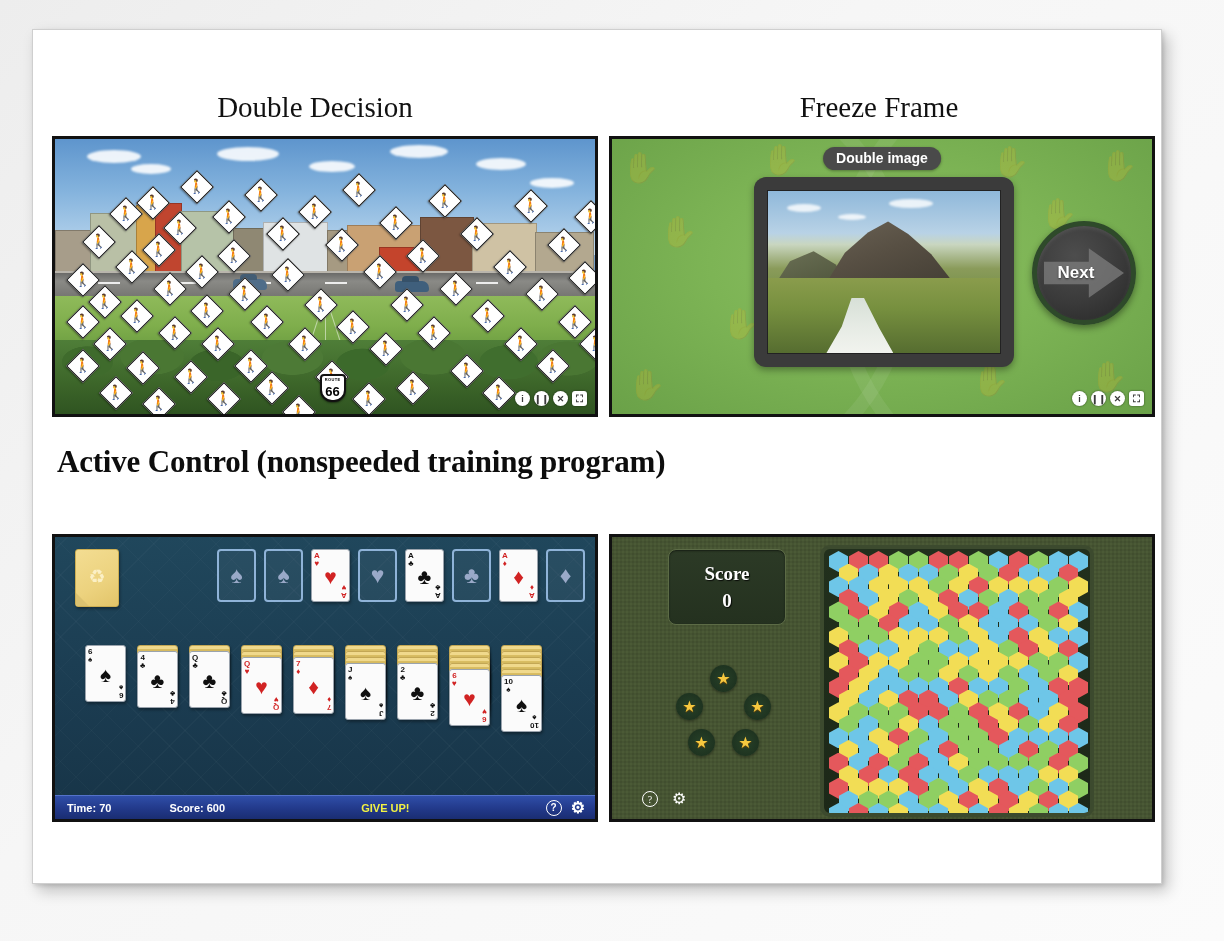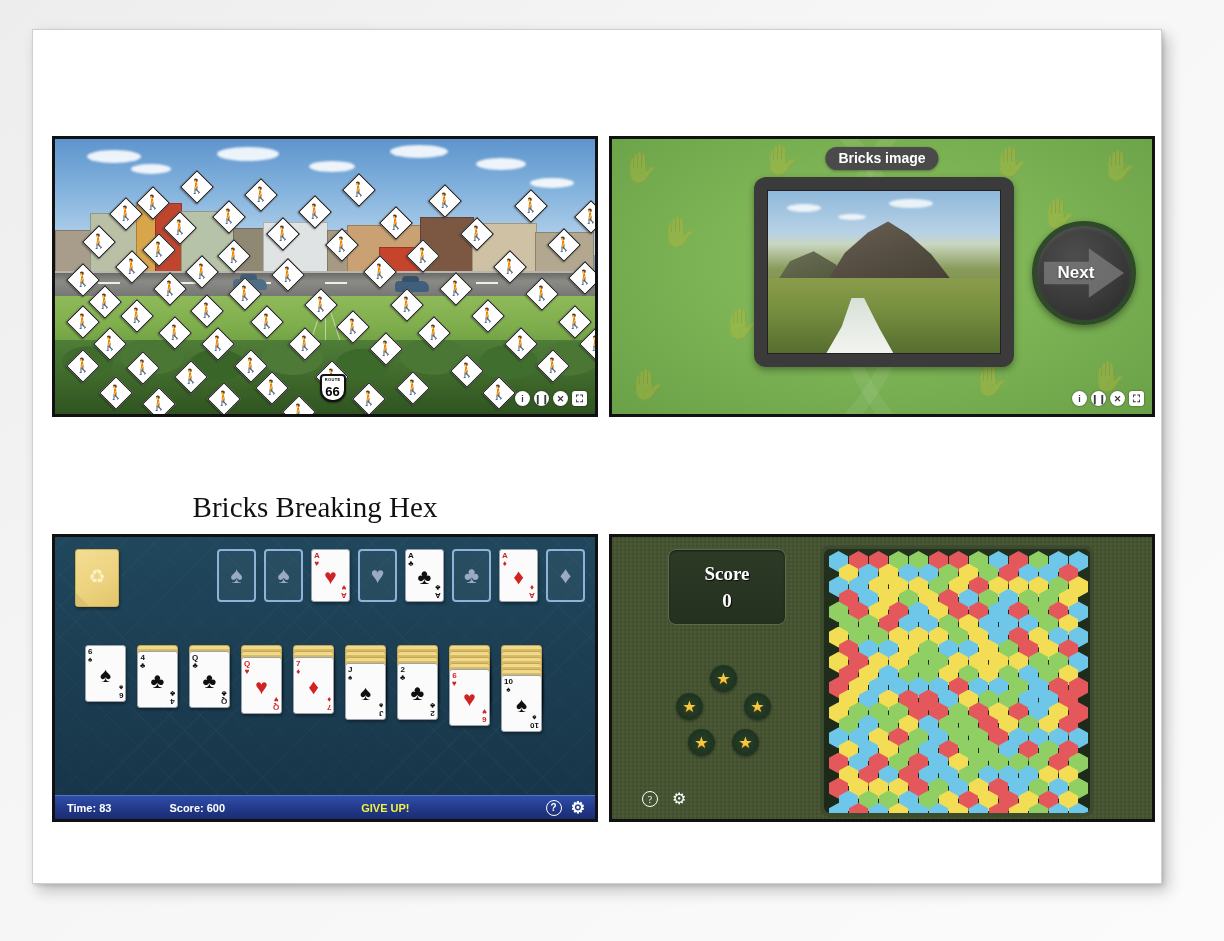--- a/index.html
+++ b/index.html
@@ -300,20 +300,28 @@
     position:absolute; width:19px; height:21px;
     clip-path: polygon(50% 0%, 100% 25%, 100% 75%, 50% 100%, 0% 75%, 0% 25%);
   }
 </style>
 </head>
 <body>
 
 <div id="page">
   <div class="card">
 
+    <div class="titles-row" style="top:62px;">
+      <div>
+          <h2 class="game-title">Double Decision</h2>
+        </div>
+      <div>
+          <h2 class="game-title">Freeze Frame</h2>
+        </div>
+    </div>
 
     <div class="panel" id="dd-panel">
       <div class="dd-sky"></div>
       <div class="cloud" style="left:6%;  top:4%;  width:54px; height:13px;"></div>
       <div class="cloud" style="left:14%; top:9%;  width:40px; height:10px;"></div>
       <div class="cloud" style="left:30%; top:3%;  width:62px; height:14px;"></div>
       <div class="cloud" style="left:47%; top:8%;  width:46px; height:11px;"></div>
       <div class="cloud" style="left:62%; top:2%;  width:58px; height:13px;"></div>
       <div class="cloud" style="left:78%; top:7%;  width:50px; height:12px;"></div>
       <div class="cloud" style="left:88%; top:14%; width:44px; height:10px;"></div>
@@ -565,21 +573,21 @@
       <div class="hand-wm" style="left:150px; top:6px;">✋</div>
       <div class="hand-wm" style="left:380px; top:8px;">✋</div>
       <div class="hand-wm" style="right:14px; top:12px;">✋</div>
       <div class="hand-wm" style="left:48px;  top:78px;">✋</div>
       <div class="hand-wm" style="left:110px; top:170px;">✋</div>
       <div class="hand-wm" style="left:16px;  bottom:14px;">✋</div>
       <div class="hand-wm" style="left:360px; bottom:18px;">✋</div>
       <div class="hand-wm" style="right:24px; bottom:22px;">✋</div>
       <div class="hand-wm" style="right:74px; top:60px;">✋</div>
 
-      <div class="target-pill">Bricks image</div>
+      <div class="target-pill">Double image</div>
 
       <div class="photo-frame">
         <div class="photo">
           <div class="ph-cloud" style="left:8%;  top:8%;  width:34px; height:8px;"></div>
           <div class="ph-cloud" style="left:52%; top:5%;  width:44px; height:9px;"></div>
           <div class="ph-cloud" style="left:30%; top:14%; width:28px; height:6px;"></div>
           <div class="ph-mtn2"></div>
           <div class="ph-mtn"></div>
           <div class="ph-field"></div>
           <div class="ph-river"></div>
@@ -592,24 +600,24 @@
       </div>
 
       <div class="ctrls" style="right:8px; bottom:8px;">
         <div class="ctrl">i</div>
         <div class="ctrl">❙❙</div>
         <div class="ctrl">✕</div>
         <div class="ctrl sq">⛶</div>
       </div>
     </div>
 
+    <div style="position:absolute; left:0; top:414px; width:100%;">
+      <h1 class="section-title">Active Control (nonspeeded training program)</h1>
+    </div>
     <div class="titles-row" style="top:462px;">
-      <div>
-          <h2 class="game-title">Bricks Breaking Hex</h2>
-        </div>
     </div>
 
     <div class="panel" id="sol-panel">
       <div class="felt"></div>
 
       <div class="stock-card">
         <span class="stock-glyph">♻</span>
       </div>
 
       <div id="sol-foundations">
@@ -707,21 +715,21 @@
           <div class="back-stack" style="left:446px; top:126px; width:41px; height:54px;"></div>
           <div class="back-stack" style="left:446px; top:132px; width:41px; height:54px;"></div>
           <div class="card-face" style="left:446px; top:138px; width:41px; height:57px;">
             <span class="corner tl blk">10<br>♠</span>
             <span class="pip blk">♠</span>
             <span class="corner br blk">10<br>♠</span>
           </div>
         </div>
 
       <div class="statusbar">
-        <span class="si">Time: 83</span>
+        <span class="si">Time: 70</span>
         <span class="si" style="padding-left:58px;">Score: 600</span>
         <span class="giveup">GIVE UP!</span>
         <span class="sb-icons">
           <span class="ico-round">?</span>
           <span class="ico-gear">⚙</span>
         </span>
       </div>
     </div>
 
     <div class="panel" id="bb-panel">

